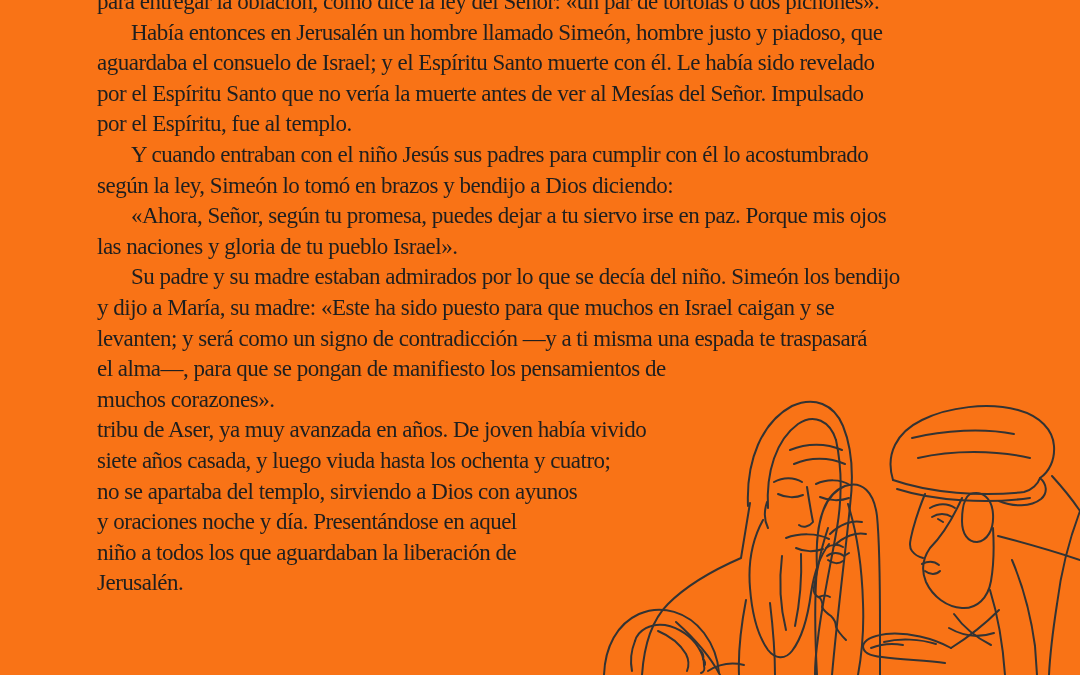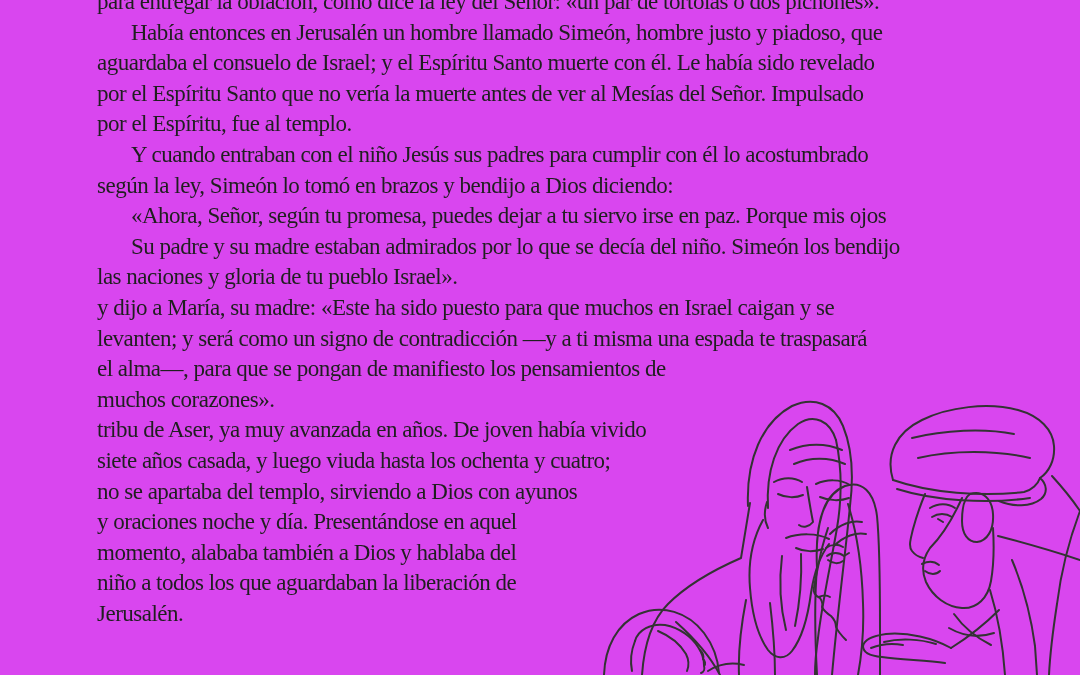--- a/index.html
+++ b/index.html
@@ -1,21 +1,21 @@
 <!DOCTYPE html>
 <html><head>
 <meta charset="utf-8">
 <style>
   html,body{margin:0;padding:0;}
   body{
     width:1080px;height:675px;overflow:hidden;position:relative;
     background:#ffffff;
     font-family:"Liberation Serif","DejaVu Serif",serif;
   }
-  .page{position:absolute;inset:0;background:#d946ef;}
+  .page{position:absolute;inset:0;background:#f97316;}
   .text-block{
     position:absolute;left:97px;top:-13px;width:950px;
     font-size:23px;line-height:30.6px;letter-spacing:-0.5px;
     color:#1f1f1f;
   }
   .line{white-space:nowrap;height:30.6px;}
   .line.indent{padding-left:34px;}
   .illustration{
     position:absolute;left:600px;top:388px;width:480px;height:287px;
   }
@@ -32,31 +32,30 @@
 
   <div class="text-block">
     <div class="line">para entregar la oblación, como dice la ley del Señor: «un par de tórtolas o dos pichones».</div>
     <div class="line indent">Había entonces en Jerusalén un hombre llamado Simeón, hombre justo y piadoso, que</div>
     <div class="line">aguardaba el consuelo de Israel; y el Espíritu Santo muerte con él. Le había sido revelado</div>
     <div class="line">por el Espíritu Santo que no vería la muerte antes de ver al Mesías del Señor. Impulsado</div>
     <div class="line">por el Espíritu, fue al templo.</div>
     <div class="line indent">Y cuando entraban con el niño Jesús sus padres para cumplir con él lo acostumbrado</div>
     <div class="line">según la ley, Simeón lo tomó en brazos y bendijo a Dios diciendo:</div>
     <div class="line indent">«Ahora, Señor, según tu promesa, puedes dejar a tu siervo irse en paz. Porque mis ojos</div>
+    <div class="line">las naciones y gloria de tu pueblo Israel».</div>
     <div class="line indent">Su padre y su madre estaban admirados por lo que se decía del niño. Simeón los bendijo</div>
-    <div class="line">las naciones y gloria de tu pueblo Israel».</div>
     <div class="line">y dijo a María, su madre: «Este ha sido puesto para que muchos en Israel caigan y se</div>
     <div class="line">levanten; y será como un signo de contradicción —y a ti misma una espada te traspasará</div>
     <div class="line">el alma—, para que se pongan de manifiesto los pensamientos de</div>
     <div class="line">muchos corazones».</div>
     <div class="line">tribu de Aser, ya muy avanzada en años. De joven había vivido</div>
     <div class="line">siete años casada, y luego viuda hasta los ochenta y cuatro;</div>
     <div class="line">no se apartaba del templo, sirviendo a Dios con ayunos</div>
     <div class="line">y oraciones noche y día. Presentándose en aquel</div>
-    <div class="line">momento, alababa también a Dios y hablaba del</div>
     <div class="line">niño a todos los que aguardaban la liberación de</div>
     <div class="line">Jerusalén.</div>
   </div>
 
   <div class="illustration" role="img" aria-label="Line drawing of the Presentation of Jesus in the Temple: an elderly bearded man with a head shawl, the veiled Mary, and Simeon wearing a turban lean over the baby Jesus whose head is circled by a halo; a hand reaches toward the child.">
     <svg viewBox="0 0 480 287" xmlns="http://www.w3.org/2000/svg">
 
       <g>
 
         <path d="M 148,118 C 146,72 162,34 192,18 C 214,8 234,16 243,38 C 252,60 254,86 250,118 C 246,160 238,220 232,287"></path>

